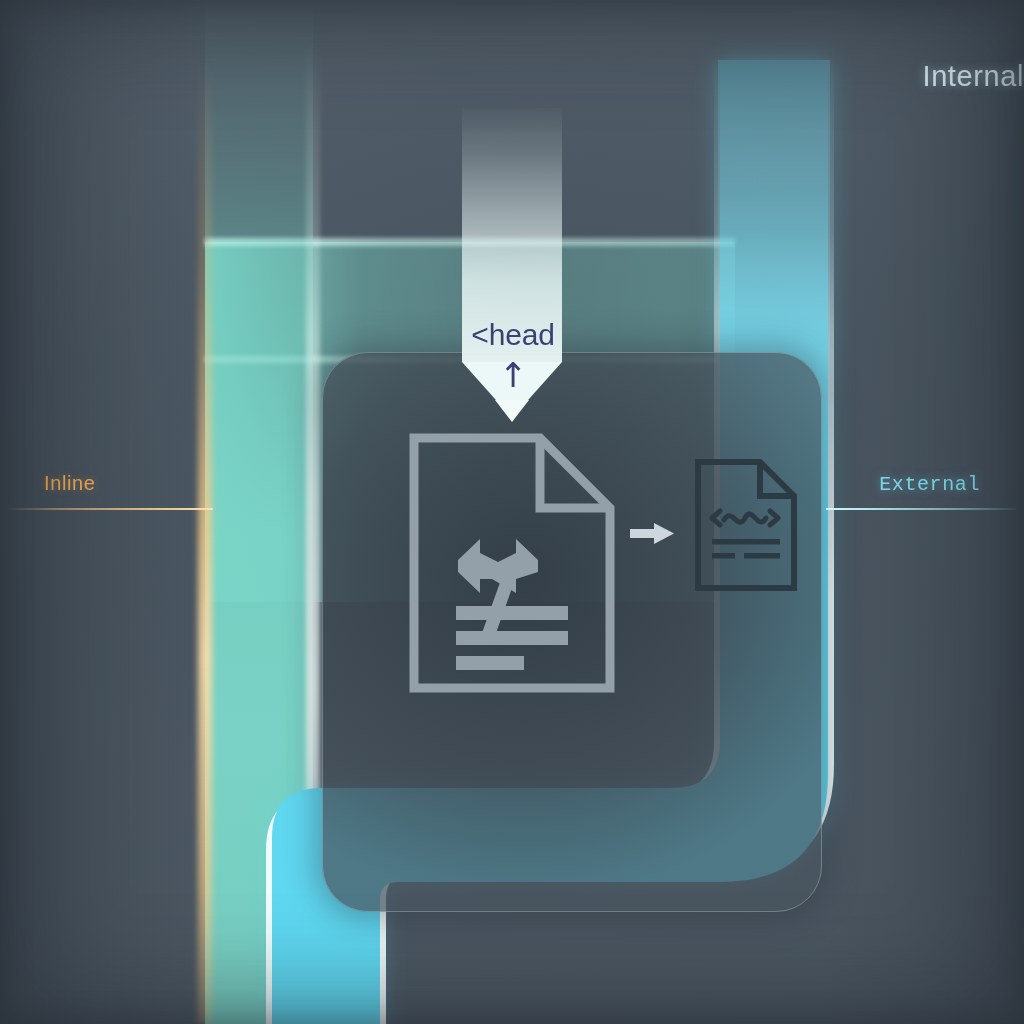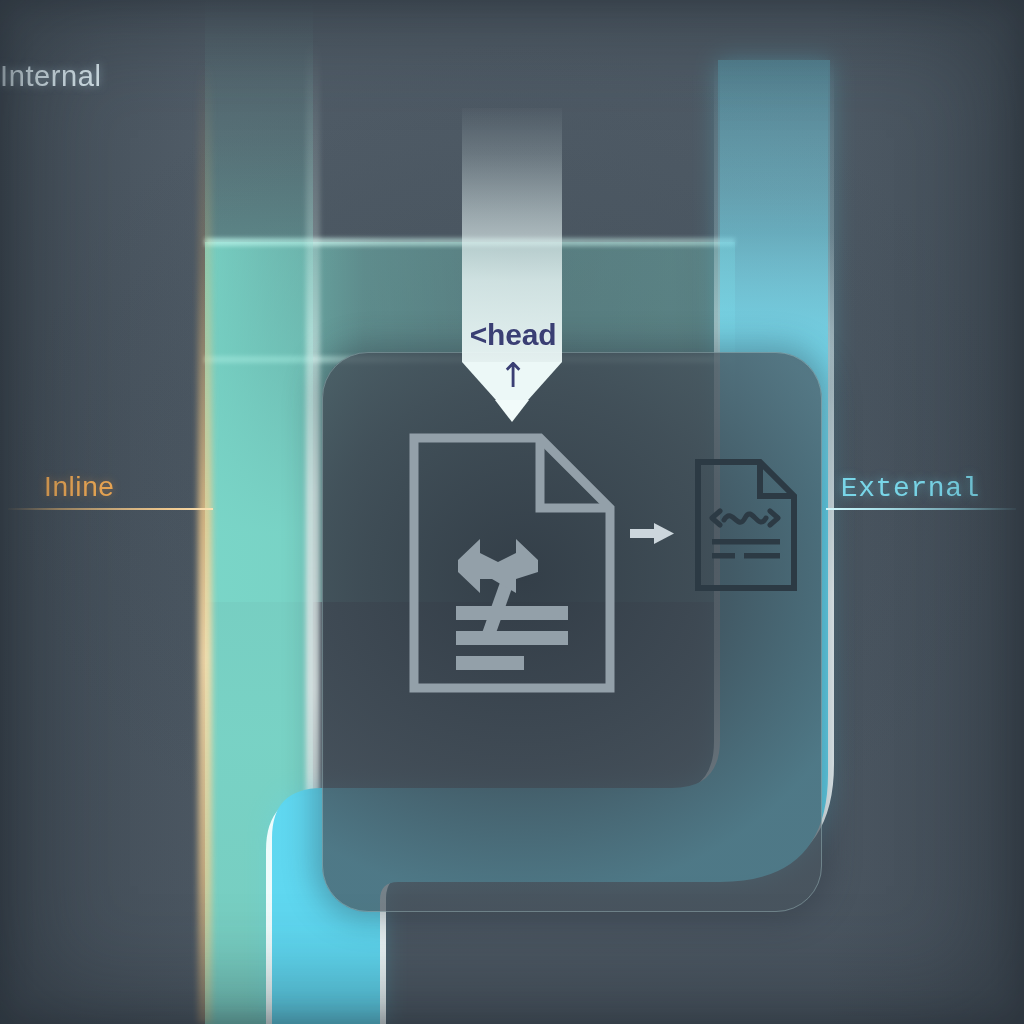--- a/index.html
+++ b/index.html
@@ -179,21 +179,21 @@
   }
   .arrow-head svg { display: block; }
 
   .head-tag {
     position: absolute;
     left: 462px;
     top: 320px;
     width: 102px;
     text-align: center;
     font-size: 30px;
-    font-weight: 700;
+    font-weight: 400;
     color: #3a3f74;
     letter-spacing: -0.2px;
     z-index: 34;
     line-height: 1;
     text-shadow: 0 0 2px rgba(255,255,255,0.35);
   }
   .up-arrow-glyph {
     position: absolute;
     left: 462px;
     top: 358px;
@@ -209,30 +209,30 @@
     position: absolute;
     left: 495px;
     top: 400px;
     z-index: 36;
   }
 
   
   .label {
     position: absolute;
     z-index: 60;
-    font-size: 28px;
+    font-size: 20px;
     letter-spacing: 0.6px;
     line-height: 1;
     white-space: nowrap;
   }
   .label-internal {
     left: 0;
     top: 62px;
     width: 1024px;
-    text-align: left;
+    text-align: right;
     color: #d4e3ea;
     font-size: 29px;
     text-shadow: 0 0 9px rgba(190,220,235,0.55);
   }
   .label-inline {
     left: 44px;
     top: 473px;
     color: #e8a553;
     text-shadow: 0 0 9px rgba(230,150,70,0.45);
   }

